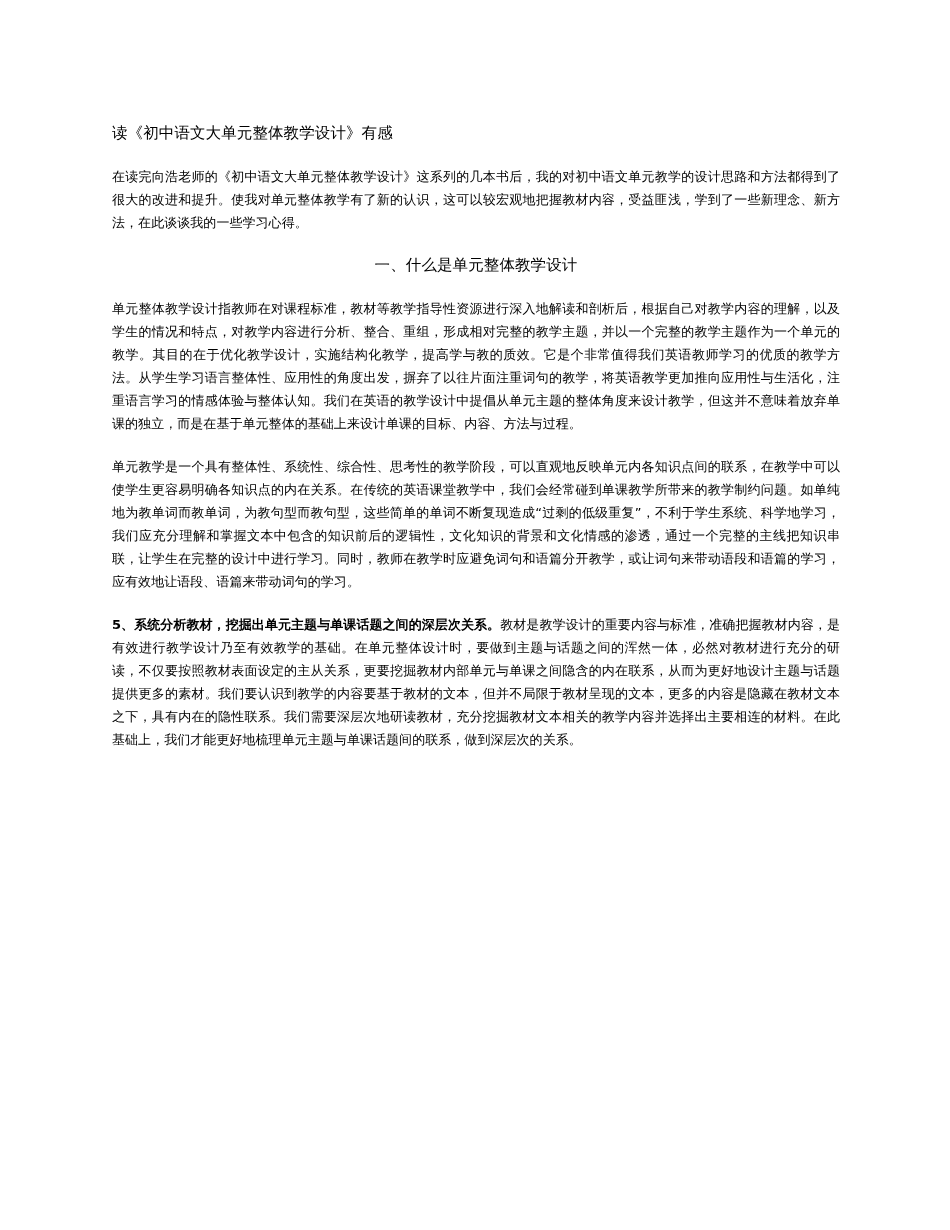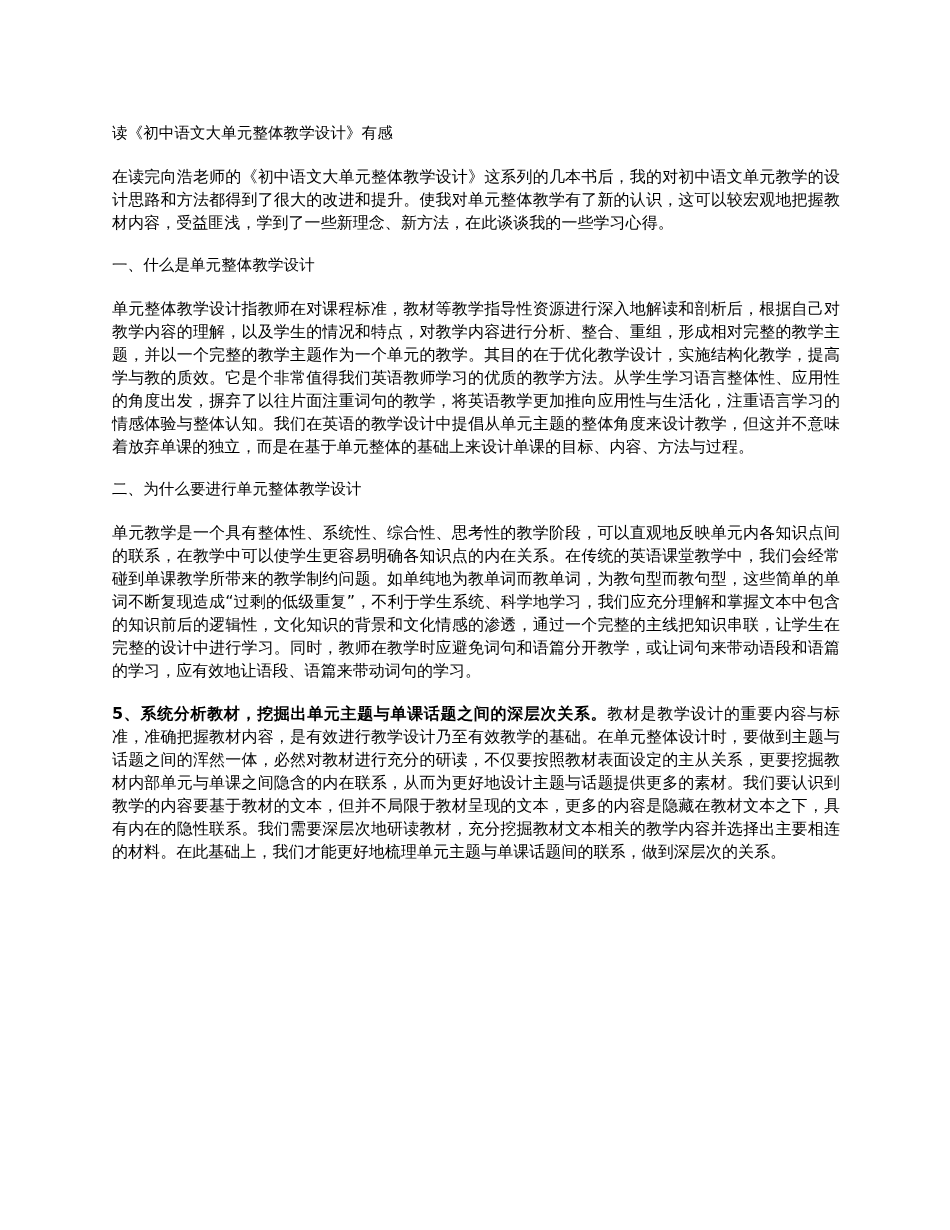--- a/index.html
+++ b/index.html
@@ -36,25 +36,25 @@
     margin: 0 0 20px 0;
     text-align: justify;
     text-justify: inter-ideograph;
     letter-spacing: 0.1px;
   }
   .section-heading {
     font-size: 15.5px;
     line-height: 23px;
     font-weight: normal;
     margin: 20px 0 20px 0;
-    text-align: left;
+    text-align: center;
     letter-spacing: 0.1px;
   }
   .para {
-    font-size: 16px;
+    font-size: 13px;
     line-height: 23px;
     margin: 0 0 20px 0;
     text-align: justify;
     text-justify: inter-ideograph;
     letter-spacing: 0.05px;
     word-break: break-all;
   }
   .para:last-child {
     margin-bottom: 0;
   }
@@ -69,21 +69,20 @@
   <div class="content">
 
     <p class="doc-title">读《初中语文大单元整体教学设计》有感</p>
 
     <p class="para">在读完向浩老师的《初中语文大单元整体教学设计》这系列的几本书后，我的对初中语文单元教学的设计思路和方法都得到了很大的改进和提升。使我对单元整体教学有了新的认识，这可以较宏观地把握教材内容，受益匪浅，学到了一些新理念、新方法，在此谈谈我的一些学习心得。</p>
 
     <h2 class="section-heading">一、什么是单元整体教学设计</h2>
 
     <p class="para">单元整体教学设计指教师在对课程标准，教材等教学指导性资源进行深入地解读和剖析后，根据自己对教学内容的理解，以及学生的情况和特点，对教学内容进行分析、整合、重组，形成相对完整的教学主题，并以一个完整的教学主题作为一个单元的教学。其目的在于优化教学设计，实施结构化教学，提高学与教的质效。它是个非常值得我们英语教师学习的优质的教学方法。从学生学习语言整体性、应用性的角度出发，摒弃了以往片面注重词句的教学，将英语教学更加推向应用性与生活化，注重语言学习的情感体验与整体认知。我们在英语的教学设计中提倡从单元主题的整体角度来设计教学，但这并不意味着放弃单课的独立，而是在基于单元整体的基础上来设计单课的目标、内容、方法与过程。</p>
 
-    <h2 class="section-heading">二、为什么要进行单元整体教学设计</h2>
 
     <p class="para">单元教学是一个具有整体性、系统性、综合性、思考性的教学阶段，可以直观地反映单元内各知识点间的联系，在教学中可以使学生更容易明确各知识点的内在关系。在传统的英语课堂教学中，我们会经常碰到单课教学所带来的教学制约问题。如单纯地为教单词而教单词，为教句型而教句型，这些简单的单词不断复现造成“过剩的低级重复”，不利于学生系统、科学地学习，我们应充分理解和掌握文本中包含的知识前后的逻辑性，文化知识的背景和文化情感的渗透，通过一个完整的主线把知识串联，让学生在完整的设计中进行学习。同时，教师在教学时应避免词句和语篇分开教学，或让词句来带动语段和语篇的学习，应有效地让语段、语篇来带动词句的学习。</p>
 
 
     <p class="para"><span class="lead-bold">5、系统分析教材，挖掘出单元主题与单课话题之间的深层次关系。</span><span>教材是教学设计的重要内容与标准，准确把握教材内容，是有效进行教学设计乃至有效教学的基础。在单元整体设计时，要做到主题与话题之间的浑然一体，必然对教材进行充分的研读，不仅要按照教材表面设定的主从关系，更要挖掘教材内部单元与单课之间隐含的内在联系，从而为更好地设计主题与话题提供更多的素材。我们要认识到教学的内容要基于教材的文本，但并不局限于教材呈现的文本，更多的内容是隐藏在教材文本之下，具有内在的隐性联系。我们需要深层次地研读教材，充分挖掘教材文本相关的教学内容并选择出主要相连的材料。在此基础上，我们才能更好地梳理单元主题与单课话题间的联系，做到深层次的关系。</span></p>
 
   </div>
 </div>
 
 </body></html>

